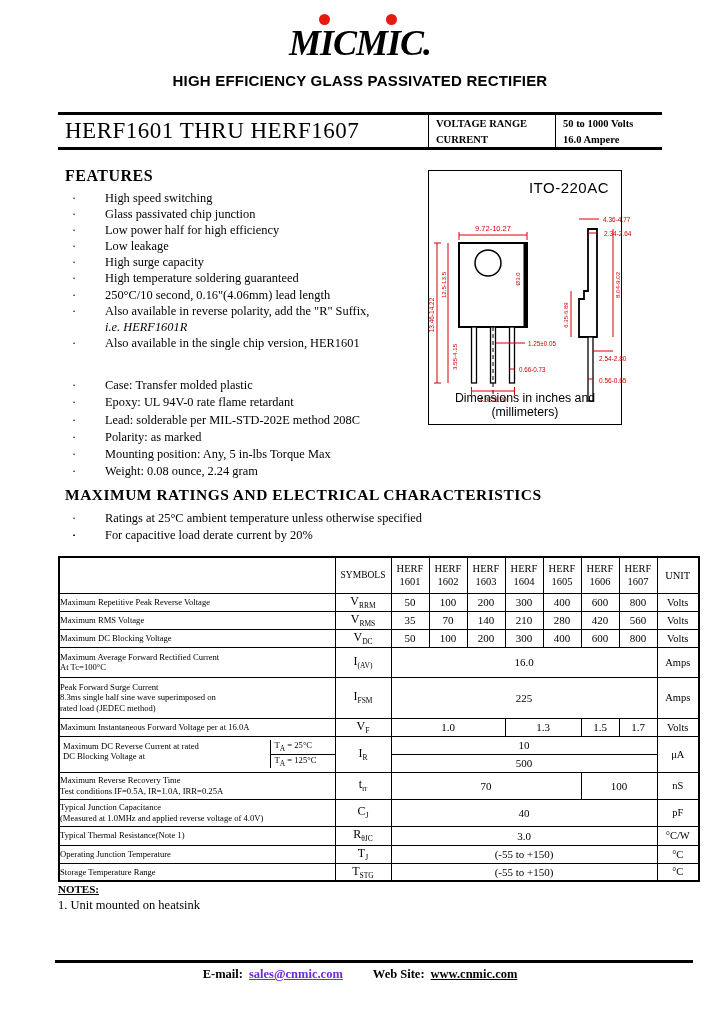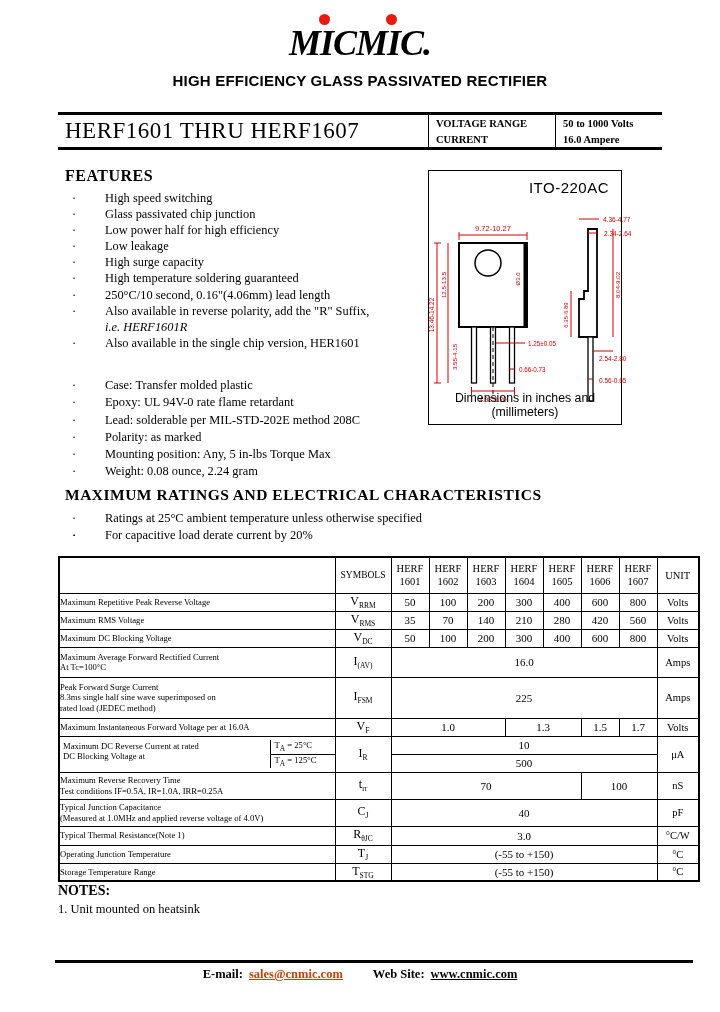--- a/index.html
+++ b/index.html
@@ -59,27 +59,27 @@
   td.thickb{border-bottom-width:2px;}
   td.r7p{padding:0;}
   .r7flex{display:flex;height:100%;align-items:flex-start;}
   .r7txt{flex:1;padding:1px 2px 1px 3px;font-size:8.6px;line-height:1.18;}
   .r7conds{width:64px;border-left:1px solid #000;display:flex;flex-direction:column;}
   .r7cond{flex:1;display:flex;align-items:center;padding-left:4px;font-size:8.6px;}
   .r7cond.top{border-bottom:1px solid #000;}
 
   
   #notes{position:absolute;left:58px;top:883px;}
-  .notes-h{font-weight:bold;font-size:14px;}
+  .notes-h{font-weight:bold;font-size:11px;text-decoration:underline;}
   .notes-item{font-size:12.5px;margin-top:3px;}
 
   
   #footer-rule{position:absolute;left:55px;top:960px;width:638px;border-top:3px solid #000;}
   #footer{position:absolute;top:967px;left:0;width:100%;text-align:center;font-weight:bold;font-size:12.5px;}
-  .flink{color:#c2410c;text-decoration:underline;margin-left:6px;cursor:pointer;}
+  .flink{color:#6d28d9;text-decoration:underline;margin-left:6px;cursor:pointer;}
   .wlabel{margin-left:30px;}
   .wlink{color:#000;text-decoration:underline;margin-left:6px;cursor:pointer;}
 </style>
 </head>
 <body>
 
 <div id="page">
 
   <div class="logo-row">
     <div class="logo">

